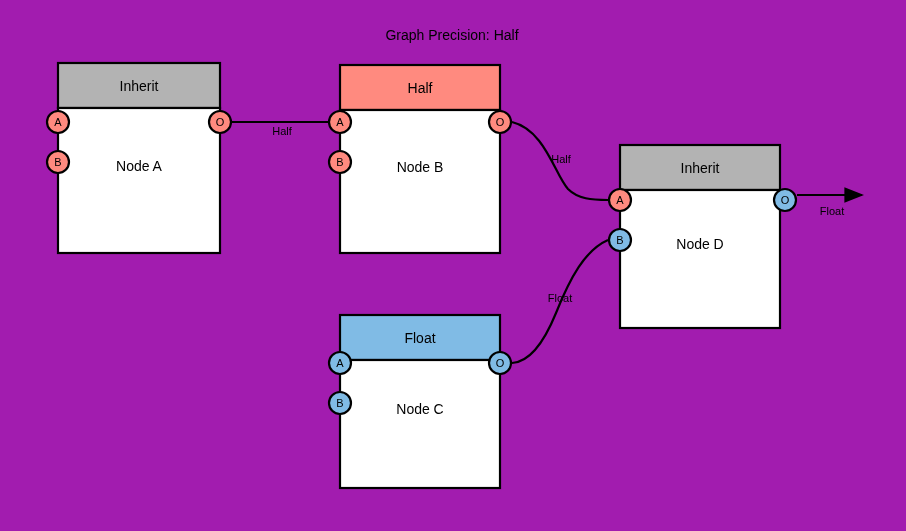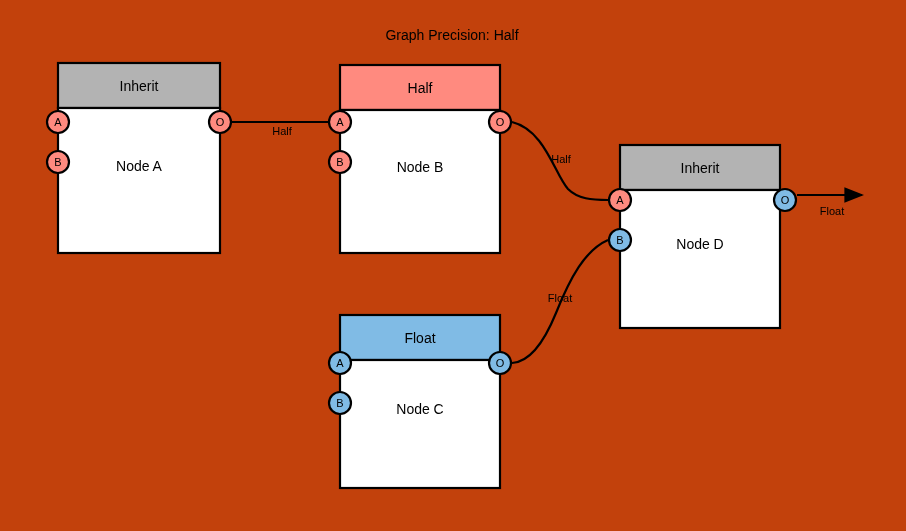--- a/index.html
+++ b/index.html
@@ -4,21 +4,21 @@
 <style>
   html, body {
     margin: 0;
     padding: 0;
     background: #ffffff;
   }
   #stage {
     position: relative;
     width: 906px;
     height: 531px;
-    background: #c2410c;
+    background: #a21caf;
     overflow: hidden;
     font-family: "Liberation Sans", sans-serif;
   }
   #graph-svg {
     position: absolute;
     left: 0;
     top: 0;
     width: 906px;
     height: 531px;
   }

